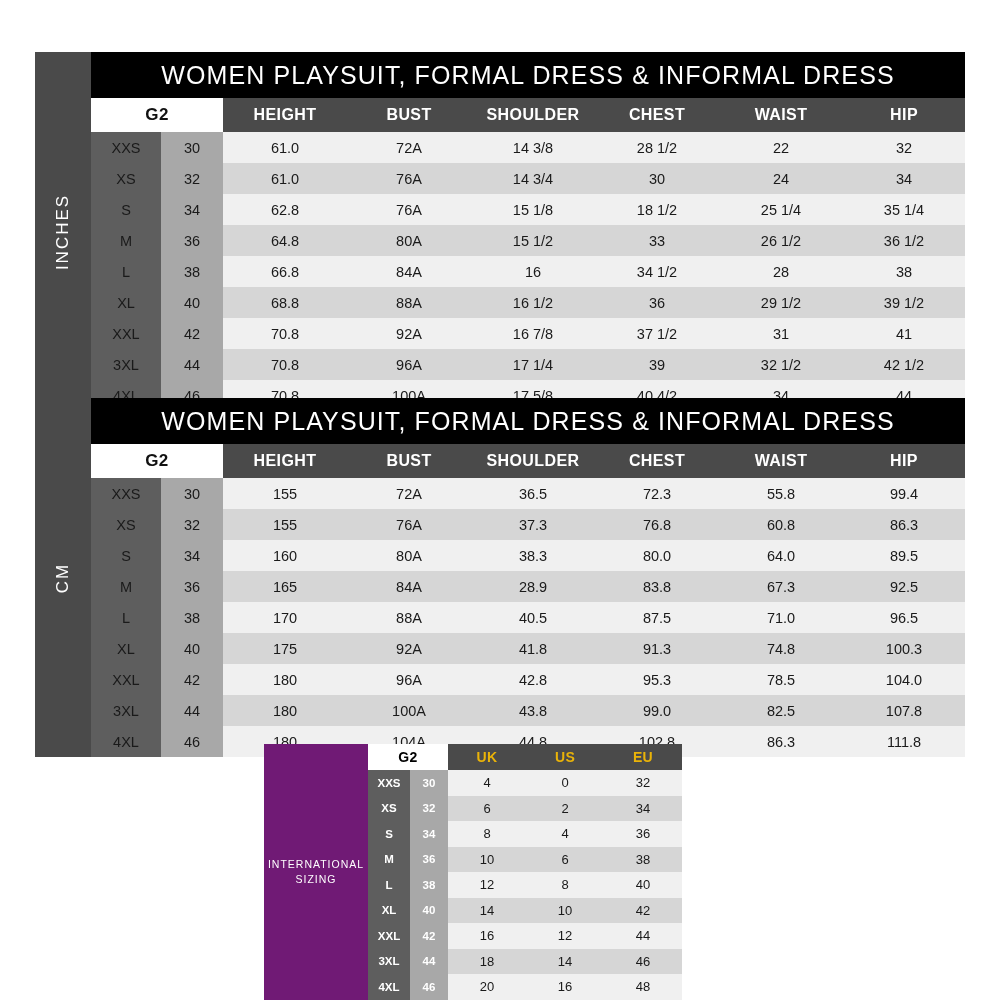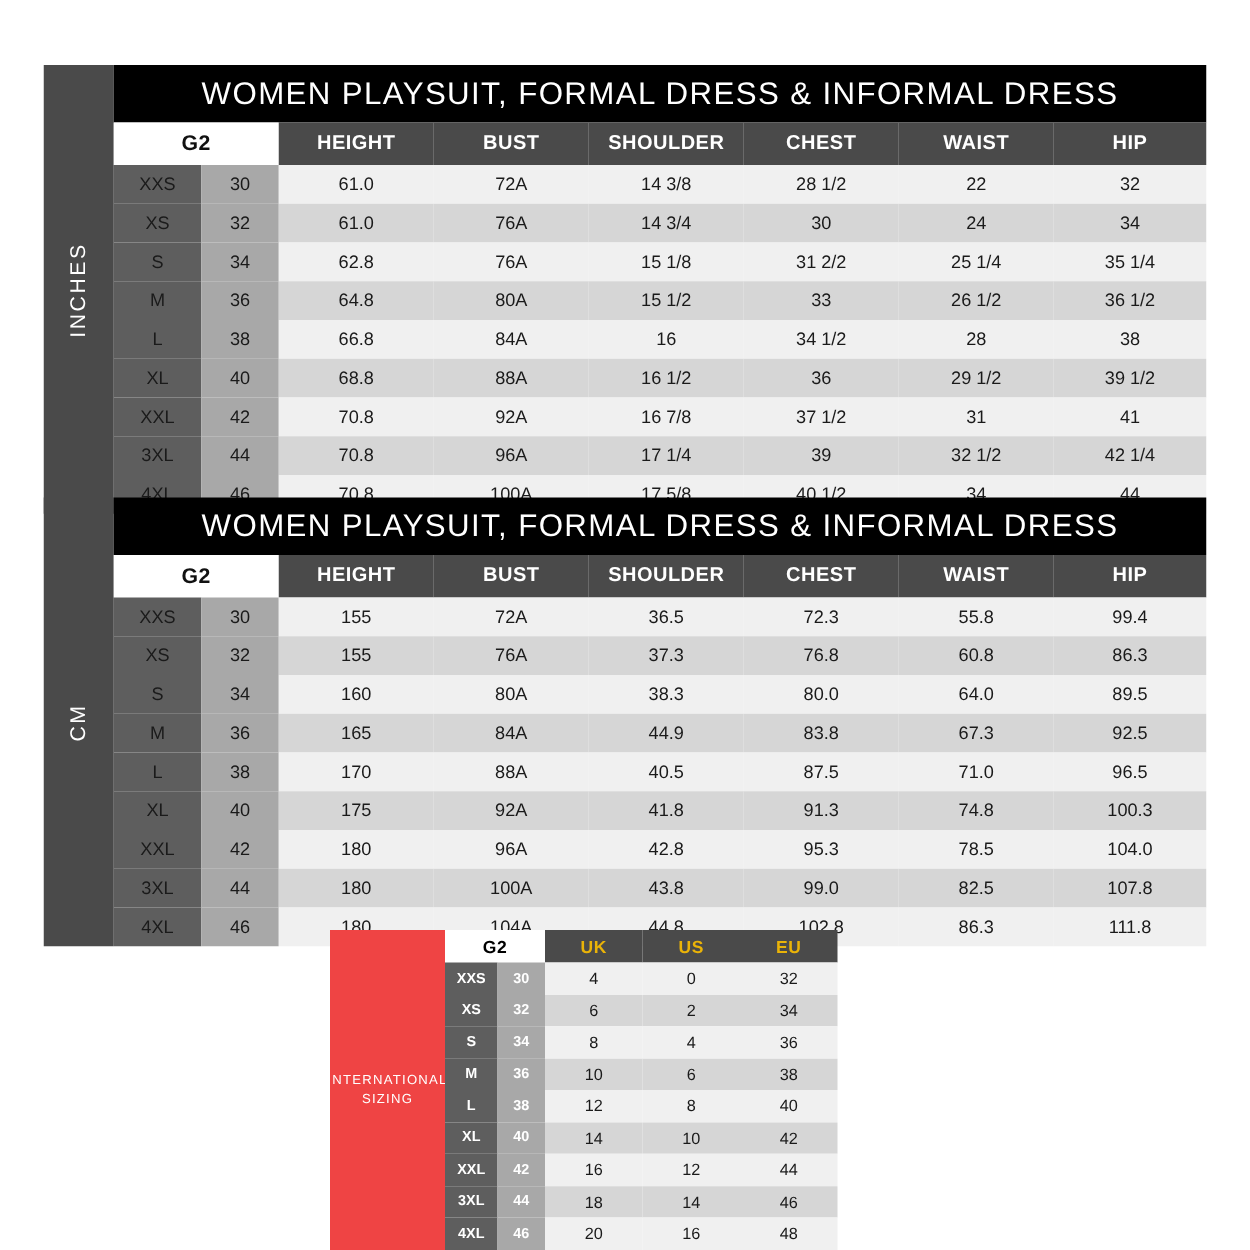--- a/index.html
+++ b/index.html
@@ -94,22 +94,22 @@
   td.val-lite { background: #f0f0f0; }
   td.val-dark { background: #d6d6d6; }
 
   
   .intl-block {
     position: absolute;
     display: flex;
     flex-direction: row;
   }
   .intl-side {
-    width: 92px;
-    background: #ef4444;
+    width: 104px;
+    background: #701a75;
     color: #ffffff;
     display: flex;
     align-items: center;
     justify-content: center;
     text-align: center;
     font-size: 10.5px;
     letter-spacing: 1px;
     line-height: 1.45;
     font-weight: 400;
   }
@@ -185,21 +185,21 @@
             <td class="val-dark">30</td>
             <td class="val-dark">24</td>
             <td class="val-dark">34</td>
           </tr>
           <tr>
             <td class="sizename">S</td>
             <td class="sizenum">34</td>
             <td class="val-lite">62.8</td>
             <td class="val-lite">76A</td>
             <td class="val-lite">15 1/8</td>
-            <td class="val-lite">31 2/2</td>
+            <td class="val-lite">18 1/2</td>
             <td class="val-lite">25 1/4</td>
             <td class="val-lite">35 1/4</td>
           </tr>
           <tr>
             <td class="sizename">M</td>
             <td class="sizenum">36</td>
             <td class="val-dark">64.8</td>
             <td class="val-dark">80A</td>
             <td class="val-dark">15 1/2</td>
             <td class="val-dark">33</td>
@@ -237,29 +237,29 @@
             <td class="val-lite">41</td>
           </tr>
           <tr>
             <td class="sizename">3XL</td>
             <td class="sizenum">44</td>
             <td class="val-dark">70.8</td>
             <td class="val-dark">96A</td>
             <td class="val-dark">17 1/4</td>
             <td class="val-dark">39</td>
             <td class="val-dark">32 1/2</td>
-            <td class="val-dark">42 1/4</td>
+            <td class="val-dark">42 1/2</td>
           </tr>
           <tr>
             <td class="sizename">4XL</td>
             <td class="sizenum">46</td>
             <td class="val-lite">70.8</td>
             <td class="val-lite">100A</td>
             <td class="val-lite">17 5/8</td>
-            <td class="val-lite">40 1/2</td>
+            <td class="val-lite">40 4/2</td>
             <td class="val-lite">34</td>
             <td class="val-lite">44</td>
           </tr>
         </tbody>
       </table>
     </div>
   </div>
 
   <div class="chart-block" style="left:35px; top:398px; width:930px;">
     <div class="side-label">
@@ -317,21 +317,21 @@
             <td class="val-lite">38.3</td>
             <td class="val-lite">80.0</td>
             <td class="val-lite">64.0</td>
             <td class="val-lite">89.5</td>
           </tr>
           <tr>
             <td class="sizename">M</td>
             <td class="sizenum">36</td>
             <td class="val-dark">165</td>
             <td class="val-dark">84A</td>
-            <td class="val-dark">44.9</td>
+            <td class="val-dark">28.9</td>
             <td class="val-dark">83.8</td>
             <td class="val-dark">67.3</td>
             <td class="val-dark">92.5</td>
           </tr>
           <tr>
             <td class="sizename">L</td>
             <td class="sizenum">38</td>
             <td class="val-lite">170</td>
             <td class="val-lite">88A</td>
             <td class="val-lite">40.5</td>

